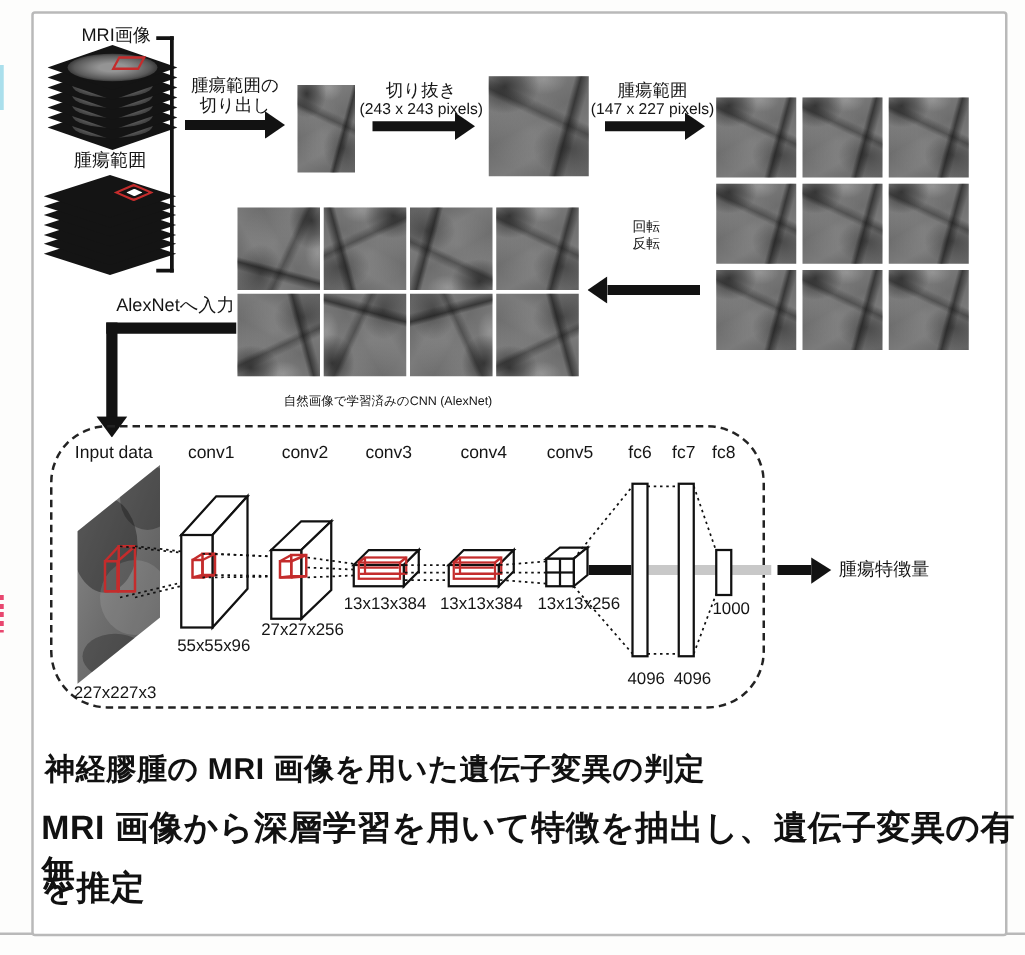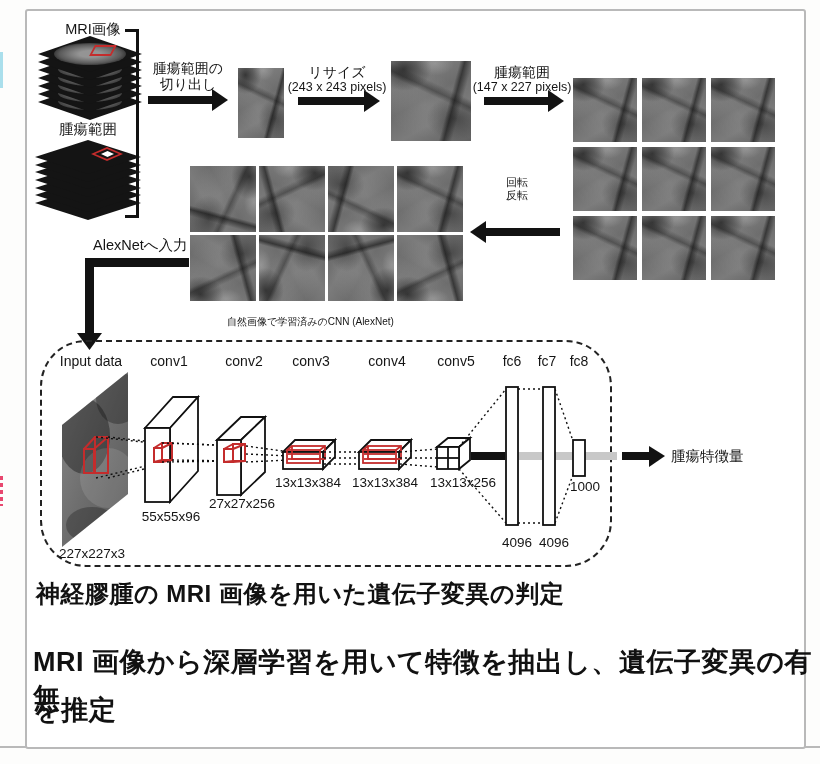--- a/index.html
+++ b/index.html
@@ -42,21 +42,21 @@
   .t-fx{transform:scaleX(-1)} .t-fy{transform:scaleY(-1)}
   .t-r90{transform:rotate(90deg)} .t-r180{transform:rotate(180deg)} .t-r270{transform:rotate(270deg)}
   .t-r90f{transform:rotate(90deg) scaleX(-1)} .t-r180f{transform:rotate(180deg) scaleX(-1)}
   
   .grid9{position:absolute;left:573px;top:78px;display:grid;grid-template-columns:repeat(3,64px);grid-auto-rows:64px;gap:5px}
   .grid9 .mri{position:relative;width:64px;height:64px}
   .grid8{position:absolute;left:190px;top:166px;display:grid;grid-template-columns:repeat(4,66px);grid-auto-rows:66px;gap:3px}
   .grid8 .mri{position:relative;width:66px;height:66px}
   
   .cnnbox{position:absolute;left:40px;top:340px;width:572px;height:227px;border:2px dashed #222;border-radius:46px}
-  .caption-title{position:absolute;left:36px;top:578px;font-size:24px;font-weight:700;letter-spacing:.5px;color:#111}
+  .caption-title{position:absolute;left:36px;top:599px;font-size:24px;font-weight:700;letter-spacing:.5px;color:#111}
   .caption-body{position:absolute;font-size:27px;font-weight:700;letter-spacing:.5px;color:#111}
 </style>
 </head>
 <body>
 
 <div class="bottom-rule"></div>
 <div class="panel"></div>
 <div class="edge-cyan"></div>
 <div class="edge-pink"></div>
 
@@ -97,21 +97,21 @@
 <div class="lbl ctr" style="left:145px;top:60px;width:86px;font-size:14px">
   <div>腫瘍範囲の</div>
   <div>切り出し</div>
 </div>
 <div class="shaft" style="left:148px;top:96px;width:64px;height:8px"></div>
 <div class="ah-r" style="left:212px;top:89px;width:16px;height:22px"></div>
 
 <div class="mri" style="left:238px;top:68px;width:46px;height:70px"></div>
 
 <div class="lbl ctr" style="left:280px;top:64px;width:114px;font-size:14px">
-  <div>リサイズ</div>
+  <div>切り抜き</div>
   <div style="font-size:12.5px">(243 x 243 pixels)</div>
 </div>
 <div class="shaft" style="left:298px;top:97px;width:66px;height:8px"></div>
 <div class="ah-r" style="left:364px;top:90px;width:16px;height:22px"></div>
 
 <div class="mri" style="left:391px;top:61px;width:80px;height:80px"></div>
 
 <div class="lbl ctr" style="left:465px;top:64px;width:114px;font-size:14px">
   <div>腫瘍範囲</div>
   <div style="font-size:12.5px">(147 x 227 pixels)</div>

